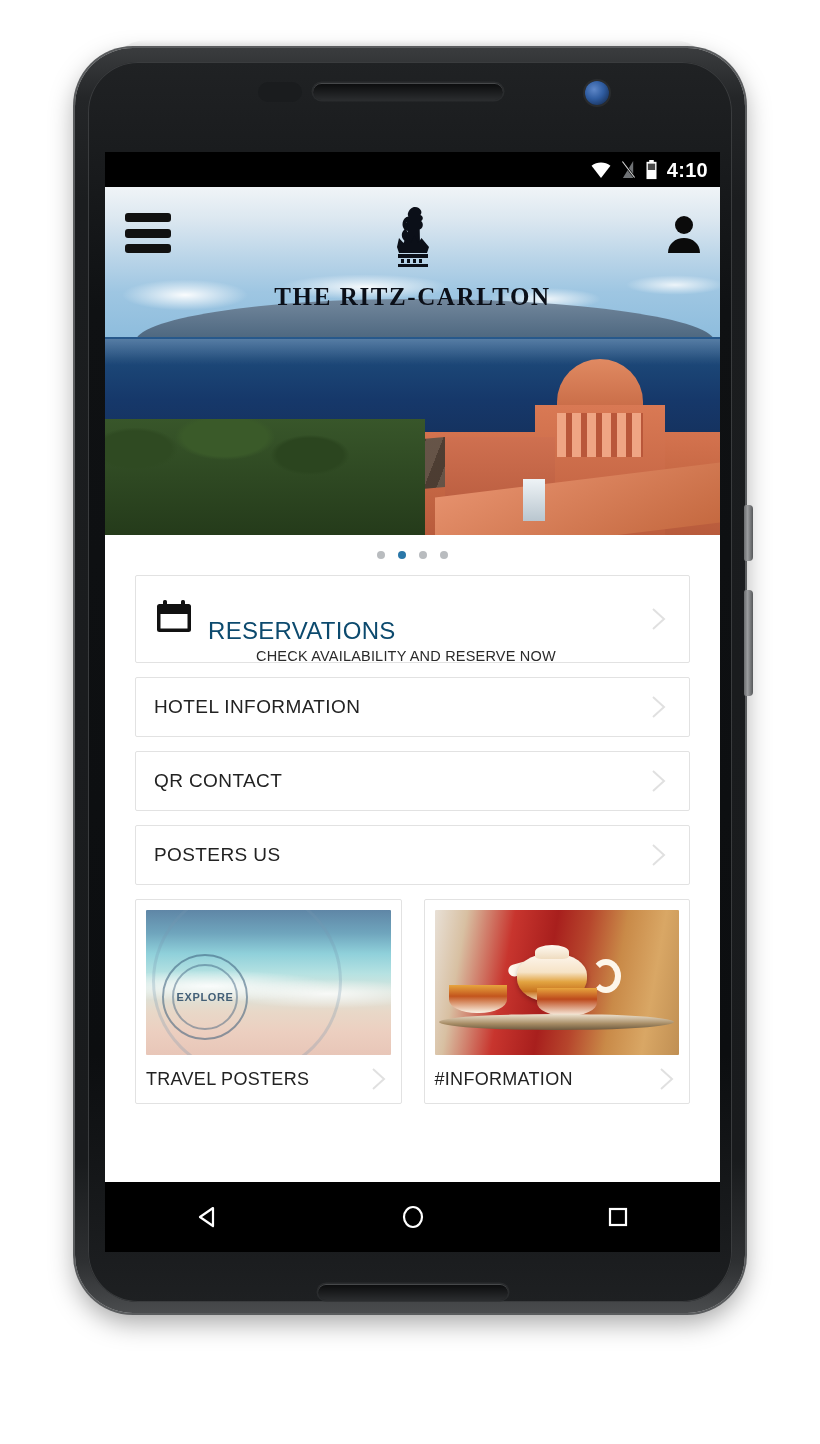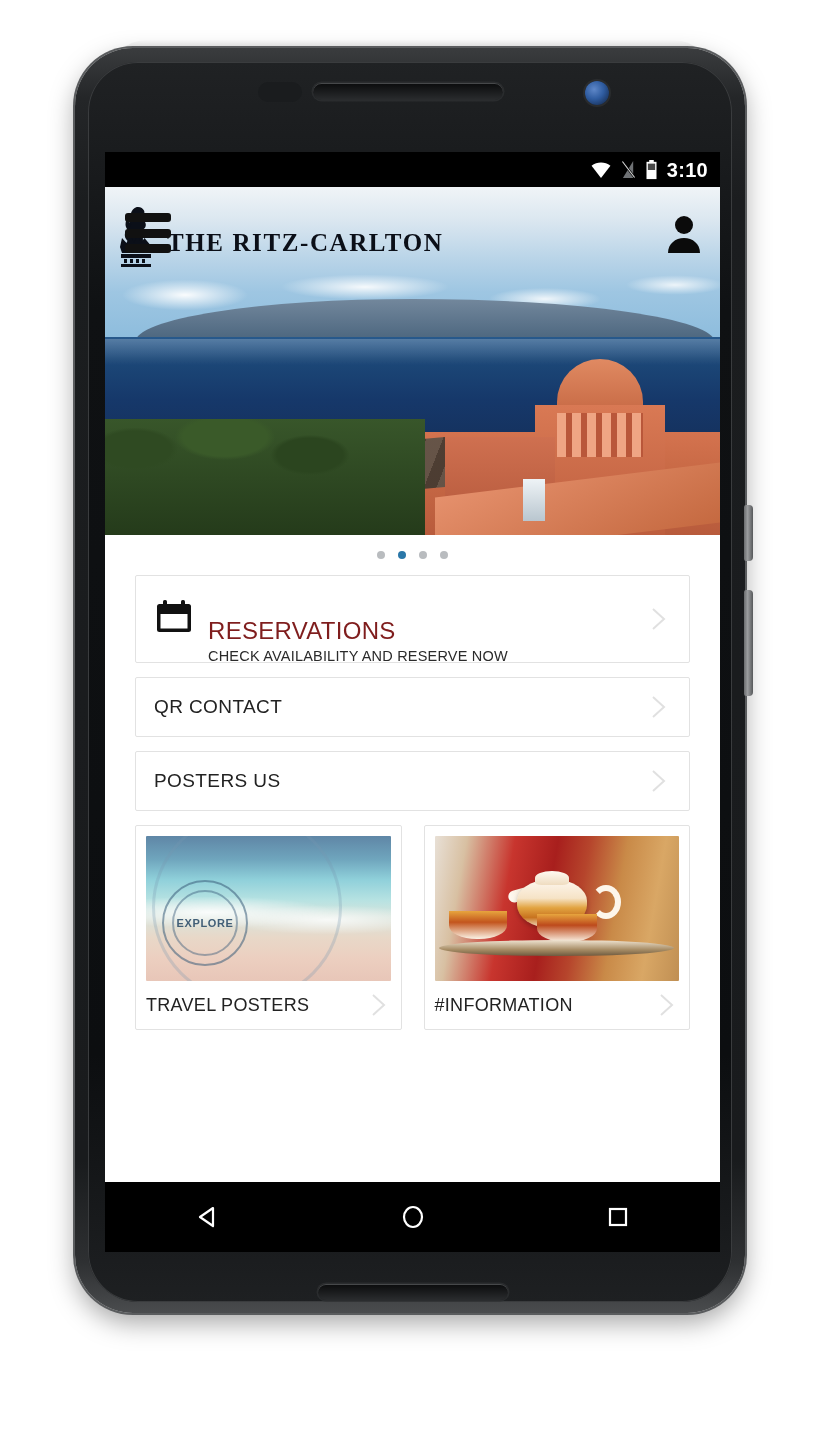--- a/index.html
+++ b/index.html
@@ -170,21 +170,21 @@
     display:flex; align-items:flex-start; justify-content:space-between;
     padding:26px 18px 0 20px;
   }
   #hamburger-menu{ width:46px; height:40px; display:flex; flex-direction:column;
     justify-content:space-between; cursor:pointer; }
   #hamburger-menu span{ display:block; height:9px; background:#111; border-radius:3px; }
   #profile-icon{ width:36px; height:40px; }
 
   #brand-block{
     position:absolute; left:0; top:16px; width:100%;
-    display:flex; flex-direction:row; align-items:center;
+    display:flex; flex-direction:column; align-items:center;
   }
   #brand-name{
     font-family:"Liberation Serif", serif;
     font-size:25px; font-weight:bold; letter-spacing:1.6px; color:#0b0f18;
     margin-top:4px;
   }
 
   
   #carousel-dots{
     height:40px; display:flex; align-items:center; justify-content:center; gap:13px;
@@ -196,22 +196,22 @@
   
   #menu-list{ padding:0 30px; }
   .card{
     border:1px solid #e2e2e2; background:#fff; border-radius:2px;
     margin-bottom:14px; position:relative;
     display:flex; align-items:center;
   }
   #card-reservations{ height:88px; padding:0 18px; }
   .res-icon{ width:40px; flex:0 0 40px; margin-right:14px; }
   .res-text{ flex:1; }
-  .res-title{ font-size:24px; color:#7f1d1d; letter-spacing:.3px; line-height:1.05;margin-top:44px; }
-  .res-sub{ font-size:14.5px; color:#2b2b2b; letter-spacing:.2px; margin-top:4px; }
+  .res-title{ font-size:24px; color:#0c4a6e; letter-spacing:.3px; line-height:1.05;margin-top:44px; }
+  .res-sub{ font-size:14.5px; color:#2b2b2b; letter-spacing:.2px; margin-top:4px;margin-left:48px; }
   .simple-card{ height:60px; padding:0 18px; }
   .simple-card .label{ font-size:19px; color:#222; letter-spacing:.4px; flex:1; }
   .chev{
     width:26px; height:26px; flex:0 0 26px; opacity:.55;
   }
 
   
   #tiles{ display:flex; gap:22px; padding:0 30px; margin-top:6px; }
   .tile{
     flex:1; border:1px solid #e2e2e2; background:#fff; border-radius:2px;
@@ -329,21 +329,21 @@
         <path d="M1.5 1.5 14.5 18.5" stroke="#d8d8d8" stroke-width="1.2"></path>
       </svg>
     </span>
     <span class="status-icon">
       <svg width="13" height="20" viewBox="0 0 14 22">
         <rect x="4.5" y="0" width="5" height="2.4" fill="#fff"></rect>
         <rect x="1.5" y="2" width="11" height="19" fill="#fff"></rect>
         <rect x="3" y="4" width="8" height="7" fill="#4a4a4a"></rect>
       </svg>
     </span>
-    <span id="status-time">3:10</span>
+    <span id="status-time">4:10</span>
   </div>
 
   <div id="hero">
     <div id="hero-sky"></div>
     <div id="hero-clouds"></div>
     <div id="hero-island"></div>
     <div id="hero-sea"></div>
     <div id="hero-sea-sheen"></div>
     <div id="hero-resort"></div>
     <div class="hero-shape" id="resort-dome"></div>
@@ -413,20 +413,28 @@
         <div class="res-title">RESERVATIONS</div>
         <div class="res-sub">CHECK AVAILABILITY AND RESERVE NOW</div>
       </div>
       <span class="chev">
         <svg width="26" height="26" viewBox="0 0 26 26">
             <path d="M8 3l11 10L8 23" fill="none" stroke="#c8c8c8" stroke-width="2"></path>
           </svg>
       </span>
     </div>
 
+    <div class="card simple-card">
+      <span class="label">HOTEL INFORMATION</span>
+      <span class="chev">
+        <svg width="26" height="26" viewBox="0 0 26 26">
+            <path d="M8 3l11 10L8 23" fill="none" stroke="#c8c8c8" stroke-width="2"></path>
+          </svg>
+      </span>
+    </div>
 
     <div class="card simple-card">
       <span class="label">QR CONTACT</span>
       <span class="chev">
         <svg width="26" height="26" viewBox="0 0 26 26">
             <path d="M8 3l11 10L8 23" fill="none" stroke="#c8c8c8" stroke-width="2"></path>
           </svg>
       </span>
     </div>
 

